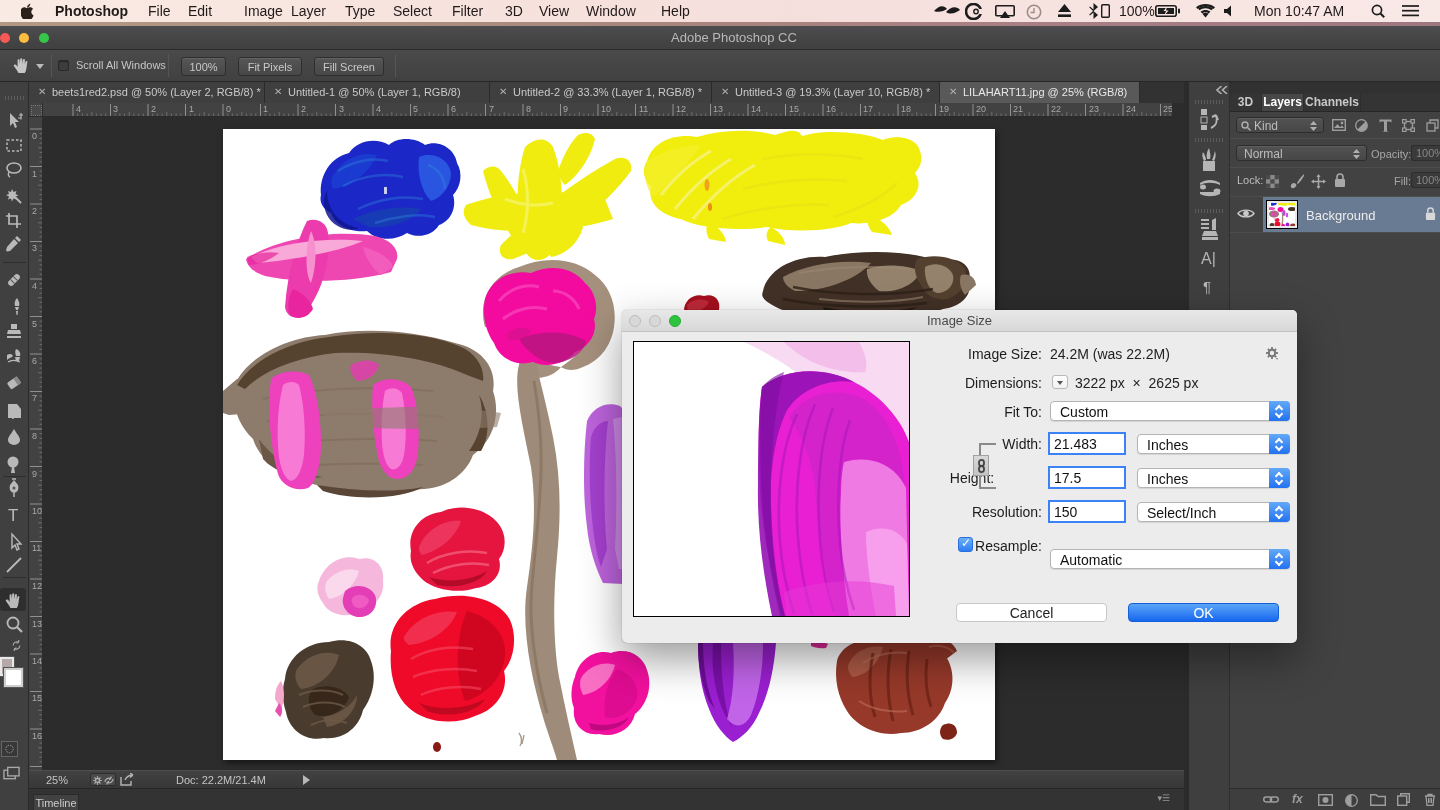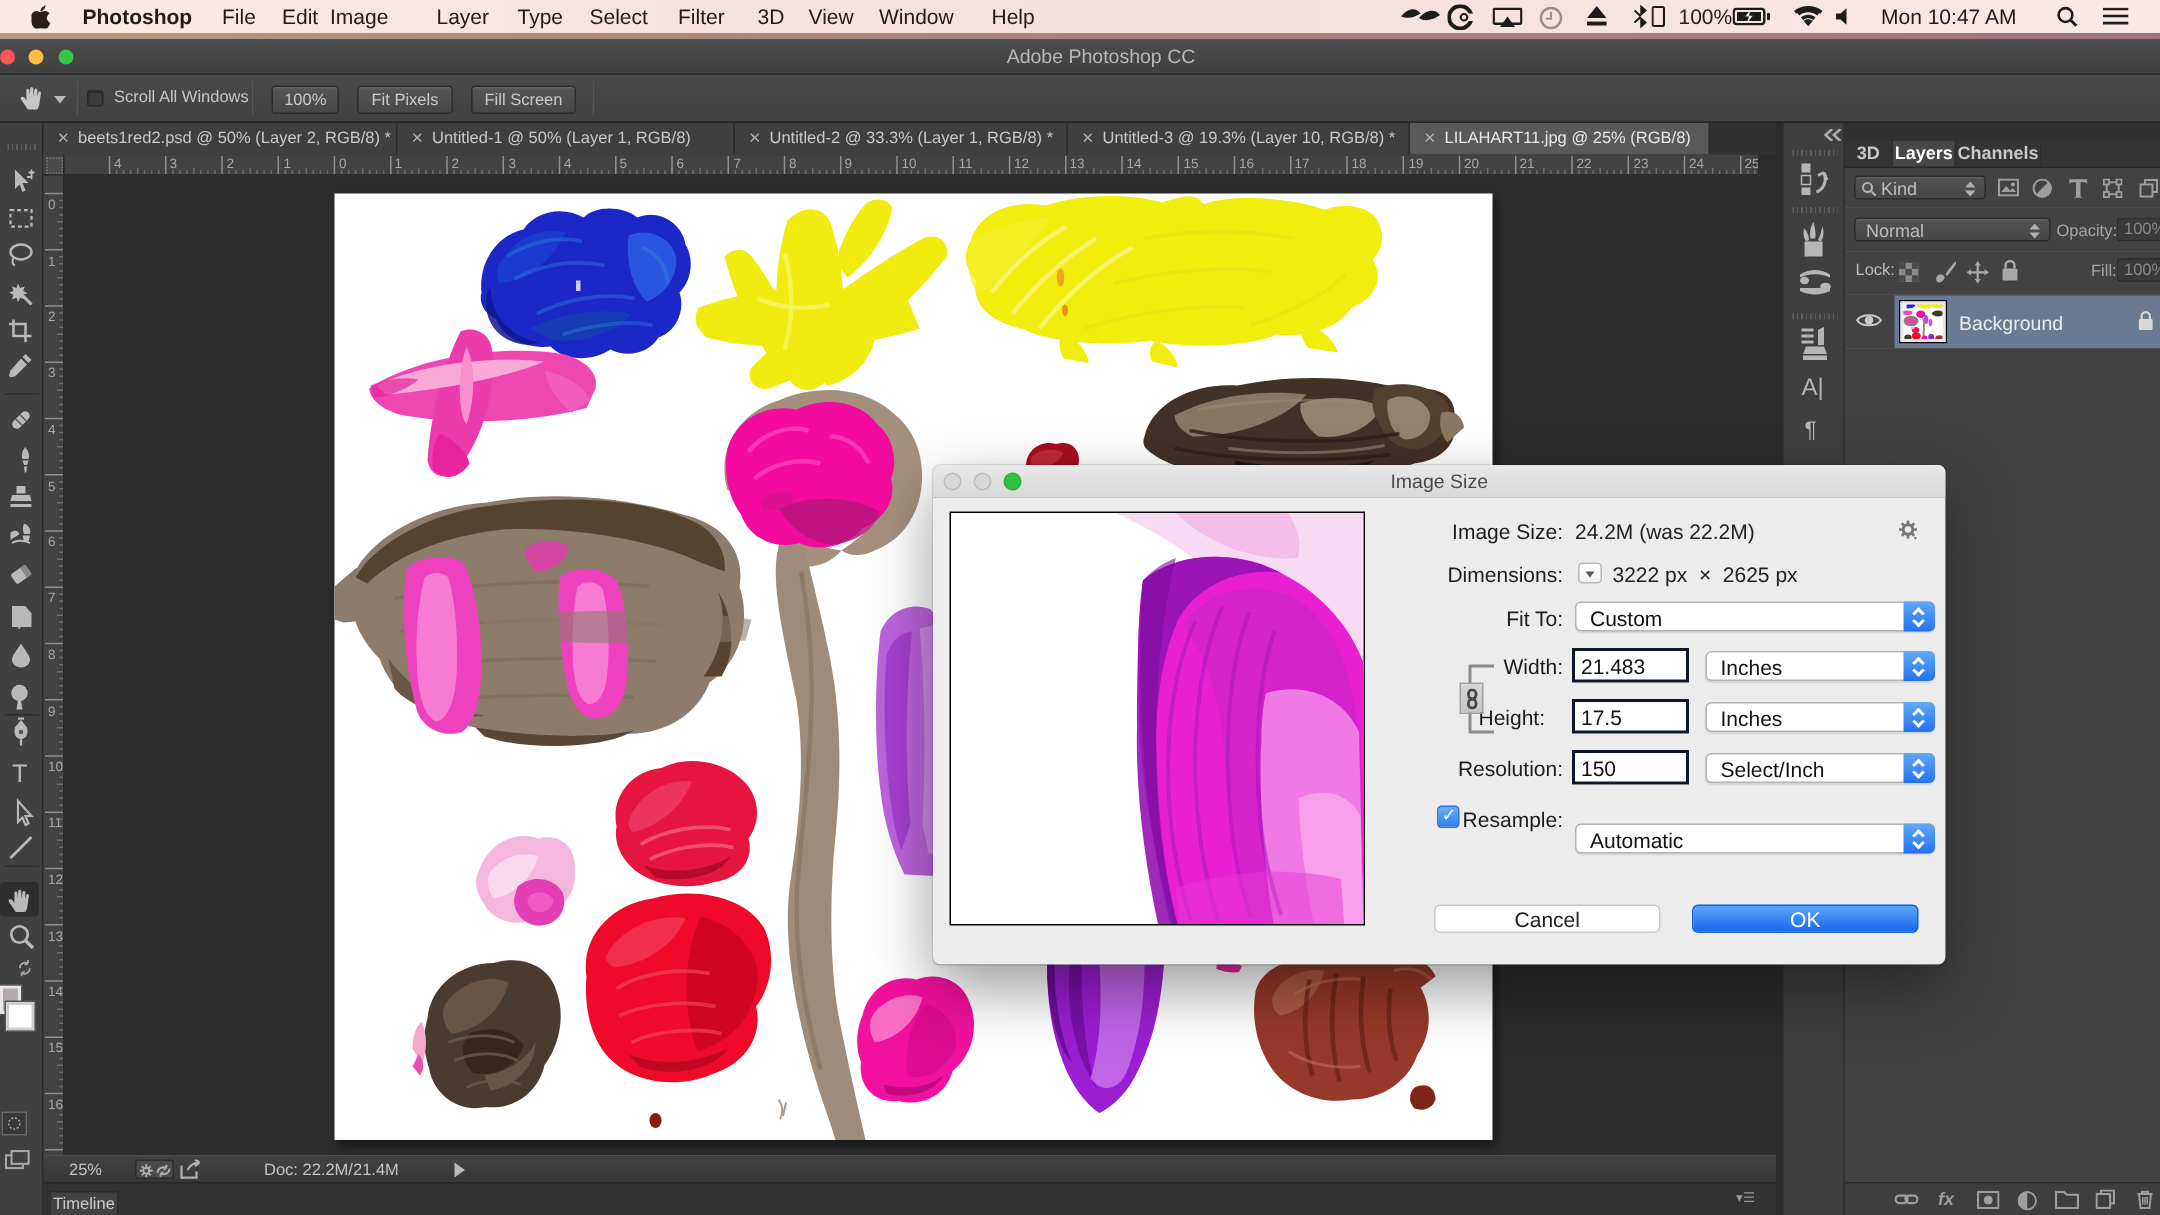--- a/index.html
+++ b/index.html
@@ -67,39 +67,39 @@
 .psep{position:absolute;left:0;width:211px;height:1px;background:#2f2f2f;border-bottom:1px solid #4d4d4d;}
 
 #dialog{left:622px;top:310px;width:675px;height:333px;background:#ececec;border-radius:5px;
  box-shadow:0 16px 42px rgba(0,0,0,.40),0 0 1px rgba(0,0,0,.55);font-size:14px;color:#222;}
 #dlgtitle{position:absolute;left:0;top:0;width:675px;height:22px;border-radius:5px 5px 0 0;
  background:linear-gradient(#e8e8e8,#d8d8d8);border-bottom:1px solid #c3c3c3;}
 #dlgtitle .t{position:absolute;width:100%;text-align:center;top:3px;font-size:13px;color:#4a4a4a;}
 .dtl{position:absolute;top:5px;width:12px;height:12px;border-radius:50%;}
 #preview{position:absolute;left:11px;top:31px;width:277px;height:276px;background:#fff;border:1px solid #000;}
 .dlab{position:absolute;text-align:right;color:#1c1c1c;}
-.dinput{position:absolute;background:#fff;border:2px solid #0f172a;font-size:14px;color:#111;padding-left:4px;}
+.dinput{position:absolute;background:#fff;border:2px solid #3b82f6;font-size:14px;color:#111;padding-left:4px;}
 .dpop{position:absolute;background:#fff;border:1px solid #b4b4b4;border-radius:4px;font-size:14px;color:#111;
  box-shadow:0 1px 1px rgba(0,0,0,.1);}
 .dpop .cap{position:absolute;right:-1px;top:-1px;bottom:-1px;width:21px;border-radius:0 4px 4px 0;
  background:linear-gradient(#62a9f8,#2372f0);}
 .dpop .cap i{position:absolute;left:6.5px;width:6px;height:6px;border:2.2px solid #fff;border-right:none;border-bottom:none;}
 .dpop .cap i.u{top:4.5px;transform:rotate(45deg);}
 .dpop .cap i.d{bottom:4.5px;transform:rotate(225deg);}
 </style></head><body>
 <div id="root">
 
 <div id="menubar" class="abs">
       <svg class="mi" style="left:21px;top:3px" width="13" height="16" viewBox="0 0 13 16">
         <path fill="#2a211c" d="M10.8,8.5c0-2.2,1.8-3.2,1.9-3.3c-1-1.5-2.6-1.7-3.2-1.7C8.1,3.4,6.9,4.3,6.3,4.3C5.6,4.3,4.6,3.5,3.5,3.5C2.1,3.5,0.7,4.4,0,5.8c-1.5,2.6-0.4,6.5,1.1,8.6c0.7,1,1.6,2.2,2.7,2.1c1.1,0,1.5-0.7,2.8-0.7c1.3,0,1.7,0.7,2.8,0.7c1.2,0,1.9-1,2.6-2.1c0.8-1.2,1.2-2.4,1.2-2.4S10.9,10.9,10.8,8.5z M8.9,2.1C9.5,1.4,9.9,0.4,9.8-0.6C9,.0,7.9,0.5,7.3,1.2C6.7,1.8,6.2,2.9,6.3,3.8C7.3,3.9,8.3,2.8,8.9,2.1z" transform="translate(0,1) scale(0.95)"></path>
       </svg>
       <span class="mi" style="left:55px;font-weight:bold;">Photoshop</span>
       <span class="mi" style="left:148px;">File</span>
       <span class="mi" style="left:188px;">Edit</span>
-      <span class="mi" style="left:220px;">Image</span>
+      <span class="mi" style="left:244px;">Image</span>
       <span class="mi" style="left:291px;">Layer</span>
       <span class="mi" style="left:345px;">Type</span>
       <span class="mi" style="left:393px;">Select</span>
       <span class="mi" style="left:452px;">Filter</span>
       <span class="mi" style="left:505px;">3D</span>
       <span class="mi" style="left:539px;">View</span>
       <span class="mi" style="left:586px;">Window</span>
       <span class="mi" style="left:661px;">Help</span>
       <svg class="mi" style="left:934px;top:5px" width="26" height="12" viewBox="0 0 26 12">
         <g fill="#1c1c1c">
@@ -856,21 +856,21 @@
 <div class="dinput" style="left:426px;top:122px;width:78px;height:23px;">
         <span style="position:absolute;left:4px;top:2px;">21.483</span>
       </div>
 <div class="dpop" style="left:515px;top:124px;width:153px;height:20px;">
         <span style="position:absolute;left:9px;top:2px;">Inches</span>
         <div class="cap">
           <i class="u"></i>
           <i class="d"></i>
         </div>
       </div>
-<div class="dlab" style="left:268px;top:160px;width:140px;">Height:</div>
+<div class="dlab" style="left:280px;top:160px;width:140px;text-align:center;">Height:</div>
 <div class="dinput" style="left:426px;top:156px;width:78px;height:23px;padding-left:48px;">
         <span style="position:absolute;left:4px;top:2px;">17.5</span>
       </div>
 <div class="dpop" style="left:515px;top:158px;width:153px;height:20px;">
         <span style="position:absolute;left:9px;top:2px;">Inches</span>
         <div class="cap">
           <i class="u"></i>
           <i class="d"></i>
         </div>
       </div>

